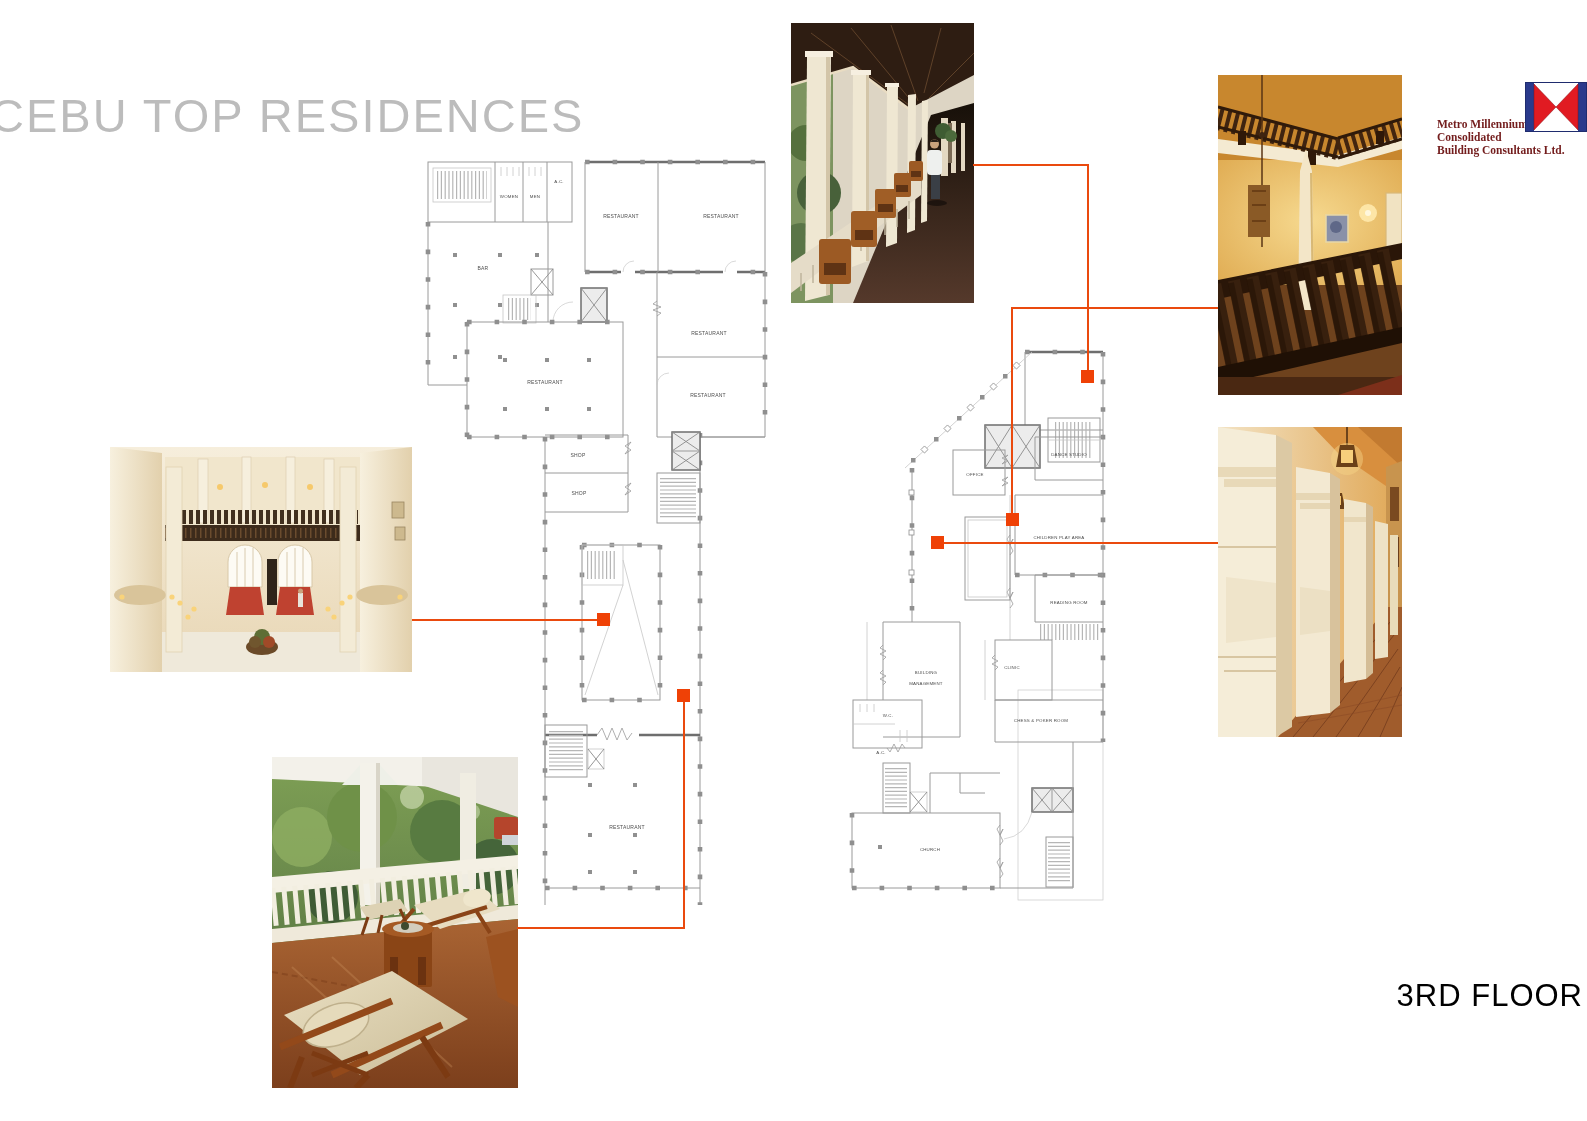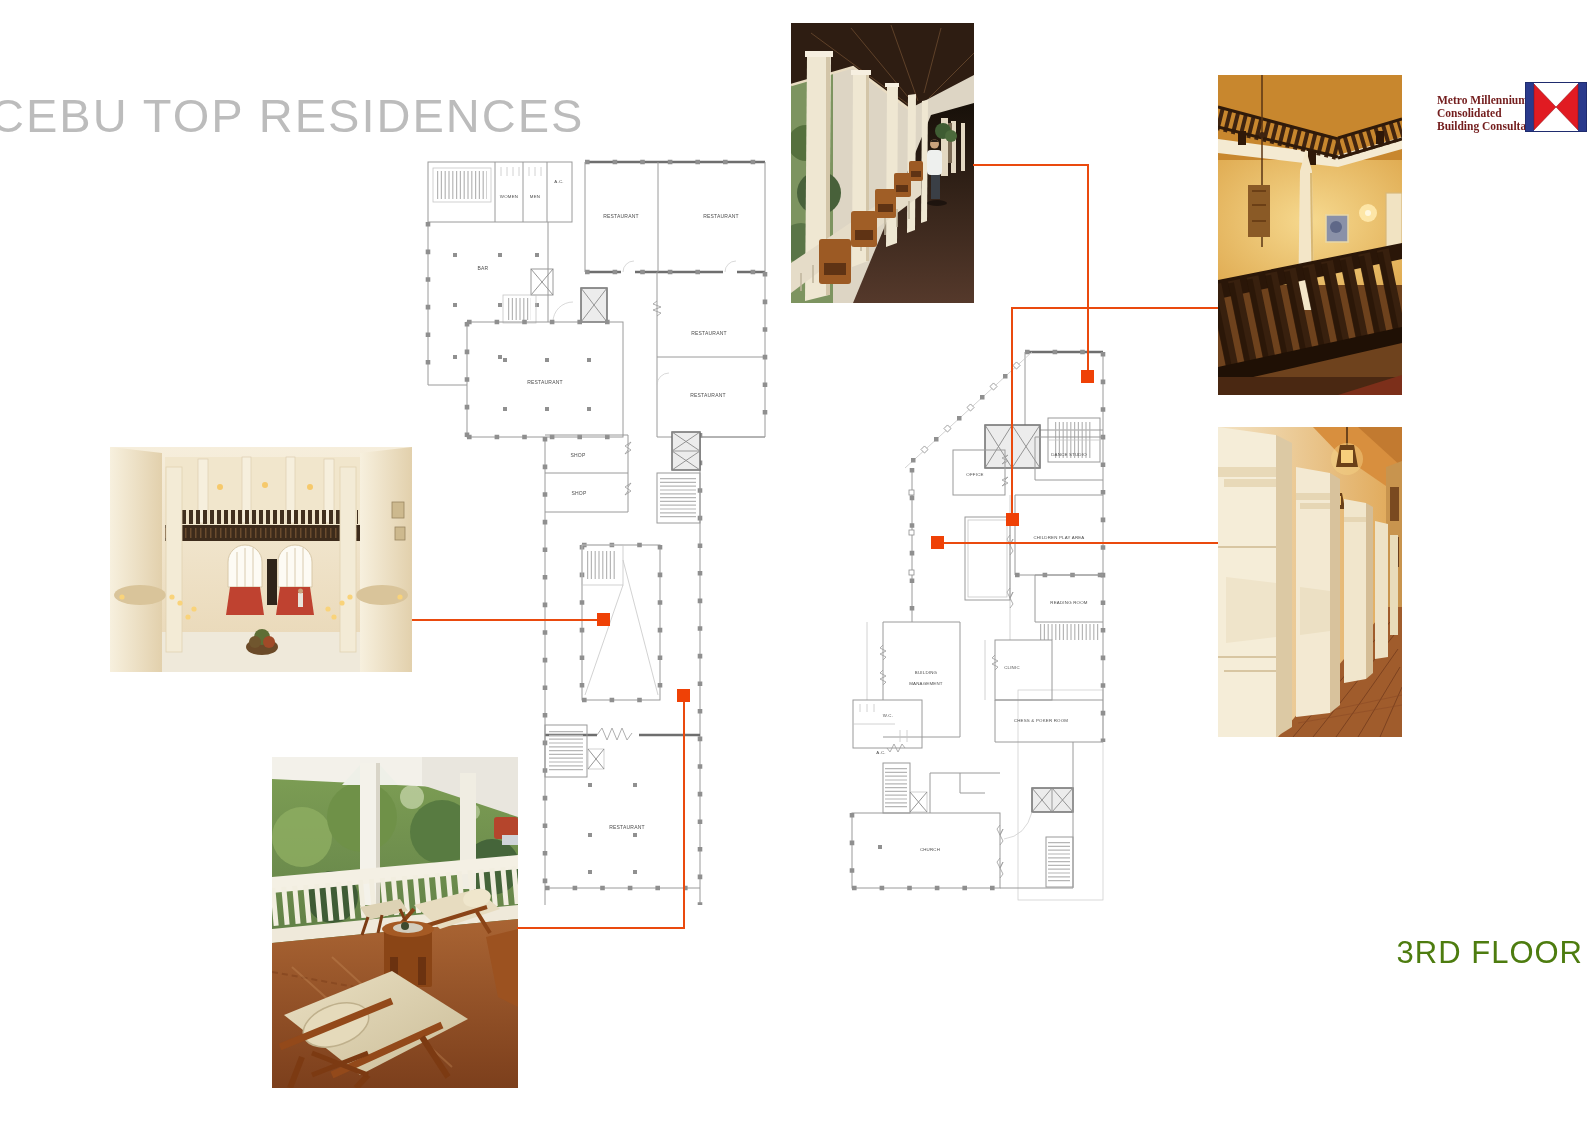--- a/index.html
+++ b/index.html
@@ -2,26 +2,26 @@
 <html><head>
 <meta charset="utf-8">
 <style>
   html,body{margin:0;padding:0;background:#ffffff;}
   body{width:1587px;height:1121px;position:relative;overflow:hidden;
        font-family:"Liberation Sans",sans-serif;}
   .board{position:absolute;inset:0;}
 
   .title{position:absolute;left:-10px;top:88px;font-size:47px;color:#bcbcbc;
          letter-spacing:2px;white-space:nowrap;z-index:5;}
-  .floor-label{position:absolute;right:4px;top:935px;font-size:31px;color:#4d7c0f;
+  .floor-label{position:absolute;right:4px;top:978px;font-size:31px;color:#000000;
          letter-spacing:1px;z-index:5;}
 
   .logo{position:absolute;left:1437px;top:94px;z-index:5;}
   .logo-text{font-family:"Liberation Serif",serif;font-weight:bold;font-size:11.5px;
-         line-height:13px;color:#731d1d;white-space:nowrap;}
+         line-height:13px;color:#731d1d;white-space:nowrap;margin-top:24px;}
   .logo-icon{position:absolute;left:88px;top:-12px;}
 
   .photo{position:absolute;z-index:10;display:block;}
   .plan{position:absolute;z-index:6;}
 
   
   .wall{stroke:#9a9a9a;stroke-width:1;fill:none;}
   .wallh{stroke:#6e6e6e;stroke-width:2.4;fill:none;}
   .walll{stroke:#c6c6c6;stroke-width:.8;fill:none;}
   .cold{stroke:#8f8f8f;stroke-width:4.6;stroke-dasharray:4.6 23;fill:none;}

